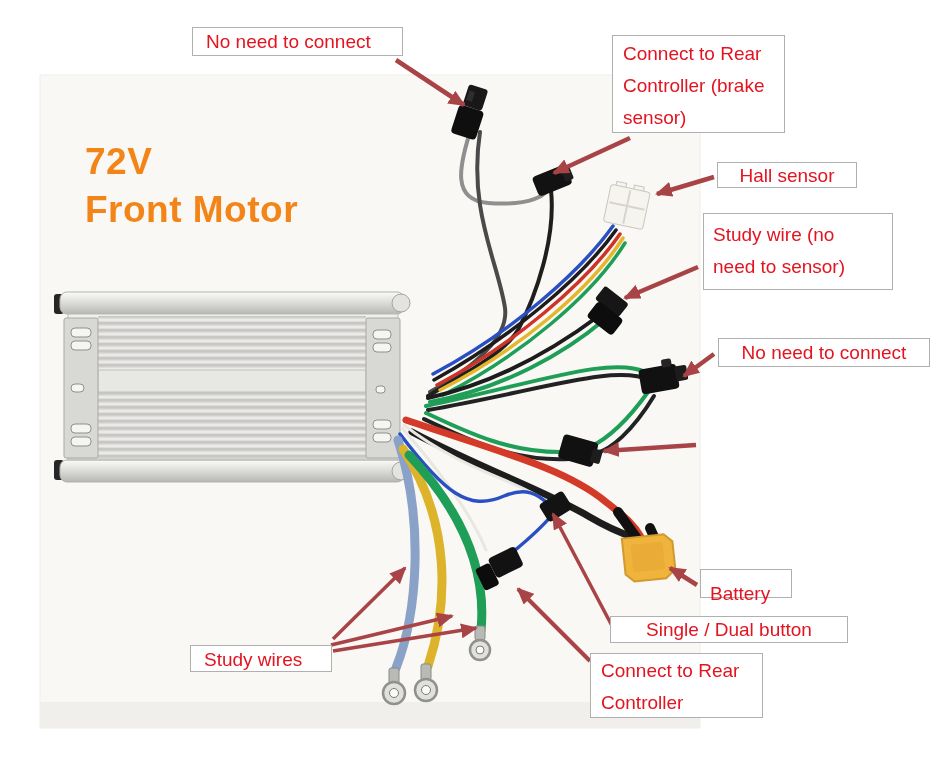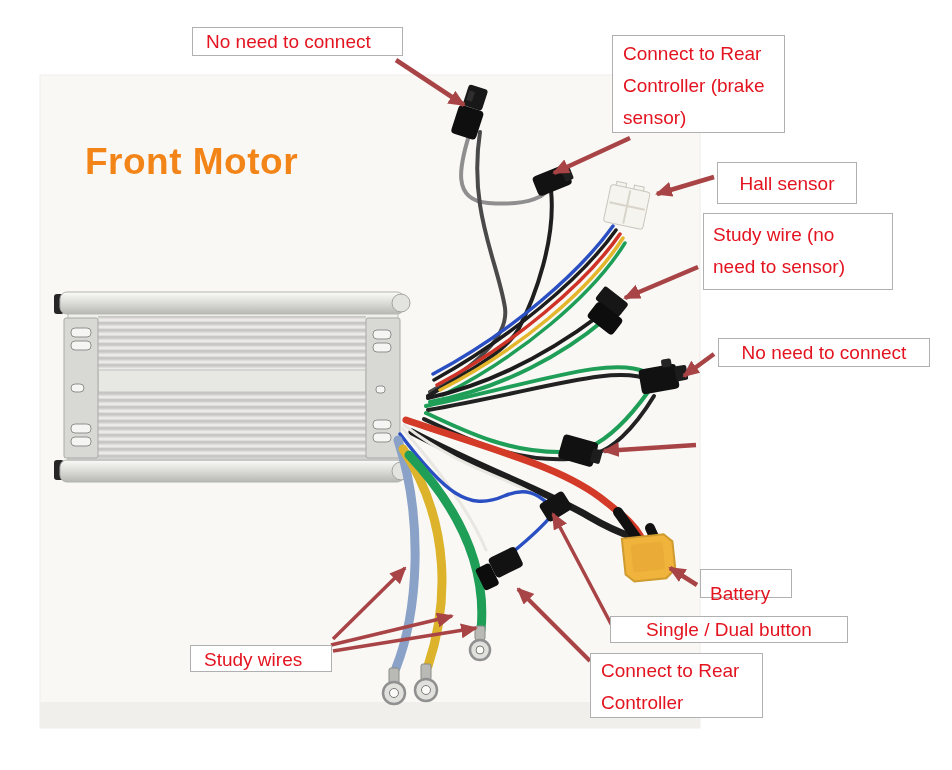--- a/index.html
+++ b/index.html
@@ -6,21 +6,21 @@
   .stage{position:relative;width:952px;height:770px;background:#ffffff;overflow:hidden;
          font-family:"Liberation Sans",sans-serif;}
   .photo-svg{position:absolute;left:0;top:0;width:952px;height:770px;}
   .title{position:absolute;left:85px;top:138px;color:#f28418;font-weight:bold;
          font-size:37px;line-height:48px;letter-spacing:0.5px;}
   .label{position:absolute;background:#ffffff;border:1px solid #b0b0b0;color:#e31420;
          font-size:19px;line-height:26px;box-sizing:border-box;}
   .label.multi{line-height:32px;}
   #lbl-no-connect-top{left:192px;top:27px;width:211px;height:29px;padding:1px 0 0 13px;}
   #lbl-brake{left:612px;top:35px;width:173px;height:98px;padding:2px 18px 16px 10px;}
-  #lbl-hall{left:717px;top:162px;width:140px;height:42px;text-align:center;padding-top:8px;}
+  #lbl-hall{left:717px;top:162px;width:140px;height:26px;text-align:center;padding-top:0;}
   #lbl-study{left:703px;top:213px;width:190px;height:77px;padding:5px 32px 0 9px;}
   #lbl-no-connect-right{left:718px;top:338px;width:212px;height:29px;text-align:center;padding-top:1px;}
   #lbl-speed{left:700px;top:430px;width:175px;height:98px;padding:2px 18px 0 10px;}
   #lbl-battery{left:700px;top:569px;width:92px;height:29px;padding:11px 0 0 9px;}
   #lbl-single-dual{left:610px;top:616px;width:238px;height:27px;text-align:center;padding-top:0;}
   #lbl-rear{left:590px;top:653px;width:173px;height:65px;padding:1px 18px 0 10px;}
   #lbl-motor{left:190px;top:645px;width:142px;height:27px;padding:1px 0 0 13px;}
 </style>
 </head>
 <body>
@@ -191,20 +191,21 @@
       <line x1="697" y1="585" x2="670" y2="568" stroke-width="4.5" marker-end="url(#ah)"></line>
       <line x1="620" y1="641" x2="553" y2="514" stroke-width="3.5" marker-end="url(#ah)"></line>
       <line x1="590" y1="661" x2="518" y2="589" stroke-width="4" marker-end="url(#ah)"></line>
       <line x1="333" y1="639" x2="405" y2="568" stroke-width="3.5" marker-end="url(#ah)"></line>
       <line x1="331" y1="645" x2="452" y2="616" stroke-width="3.5" marker-end="url(#ah)"></line>
       <line x1="333" y1="651" x2="476" y2="628" stroke-width="3.5" marker-end="url(#ah)"></line>
     </g>
   </svg>
 
   <div class="title">
+    <div>72V</div>
     <div>Front Motor</div>
   </div>
 
   <div class="label" id="lbl-no-connect-top">No need to connect</div>
   <div class="label multi" id="lbl-brake">Connect to Rear Controller (brake sensor)</div>
   <div class="label" id="lbl-hall">Hall sensor</div>
   <div class="label multi" id="lbl-study">Study wire (no need to sensor)</div>
   <div class="label" id="lbl-no-connect-right">No need to connect</div>
   <div class="label" id="lbl-battery">Battery</div>
   <div class="label" id="lbl-single-dual">Single / Dual button</div>

